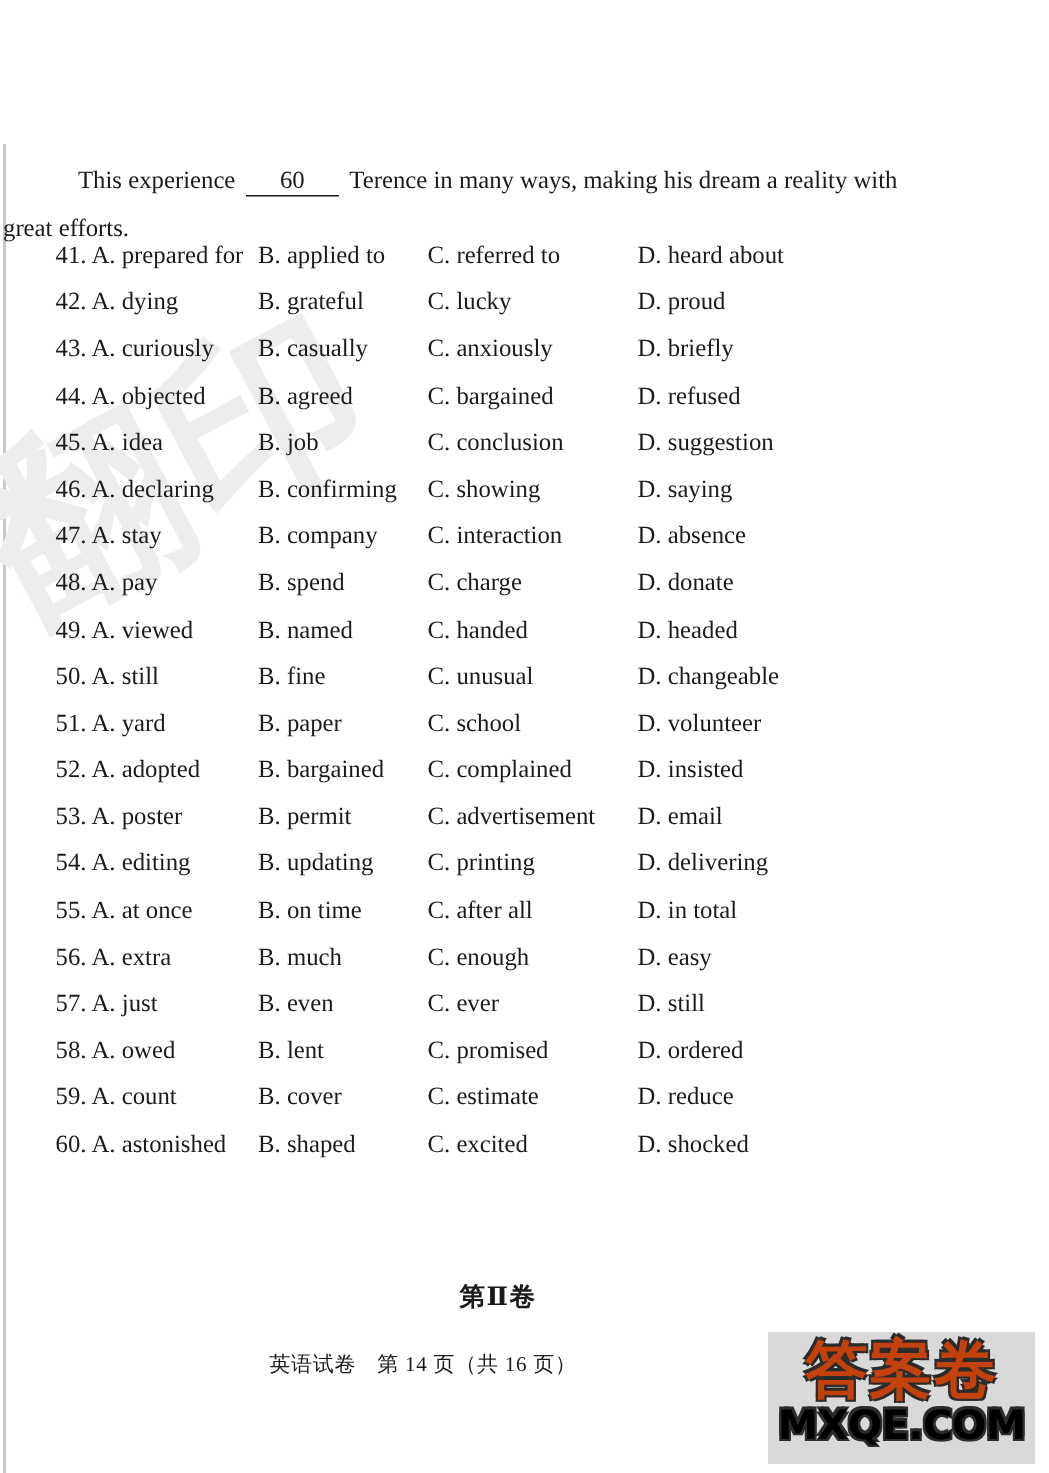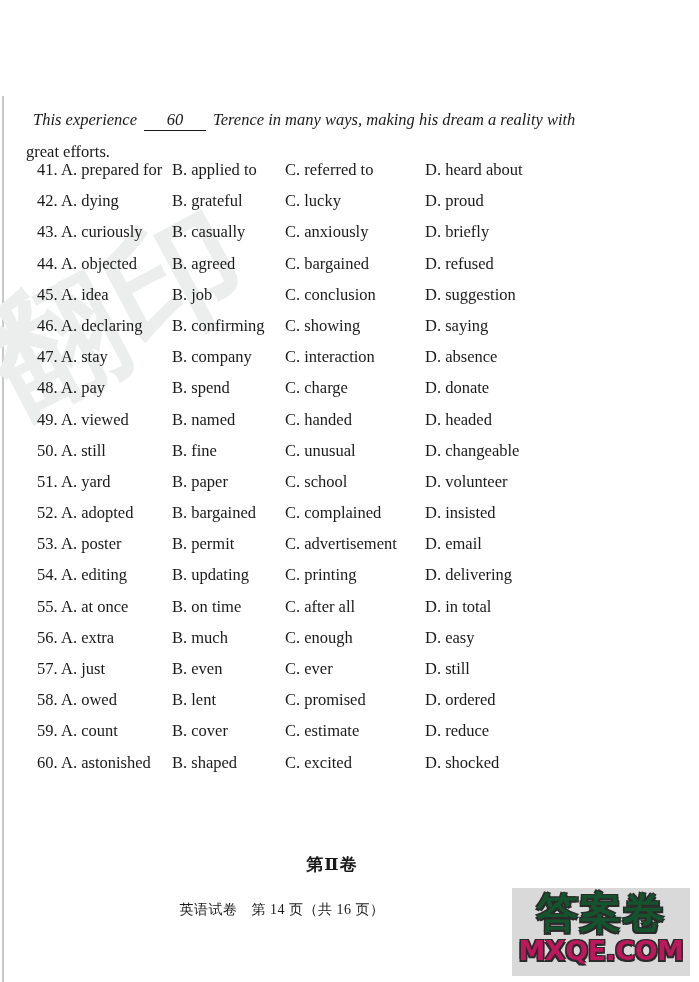--- a/index.html
+++ b/index.html
@@ -53,25 +53,24 @@
     left: 0;
     top: 104px;
     width: 699px;
     font-size: 16.5px;
     line-height: 32px;
   }
   #passage .pline {
     white-space: nowrap;
   }
   #passage .pline.first {
-    padding-left: 33px;
-    font-style: italic;
+    padding-left: 52px;
   }
   #passage .pline.cont {
-    padding-left: 26px;
+    padding-left: 2px;
   }
   .blank-num {
     display: inline-block;
     min-width: 62px;
     text-align: center;
     border-bottom: 1.4px solid #1a1a1a;
     margin: 0 7px;
     line-height: 20px;
     vertical-align: baseline;
   }
@@ -138,35 +137,35 @@
     text-align: center;
     overflow: hidden;
   }
   #site-logo .logo-cn {
     display: block;
     margin-top: 2px;
     font-family: "DejaVu Sans", sans-serif;
     font-size: 42px;
     font-weight: 700;
     line-height: 46px;
-    color: #14532d;
+    color: #c2410c;
     letter-spacing: 1px;
     text-shadow:
       -1.5px -1.5px 0 #2b2b2b,
        1.5px -1.5px 0 #2b2b2b,
       -1.5px  1.5px 0 #2b2b2b,
        1.5px  1.5px 0 #2b2b2b;
   }
   #site-logo .logo-en {
     display: block;
     font-family: "DejaVu Sans", sans-serif;
     font-size: 27px;
     font-weight: 700;
     line-height: 30px;
-    color: #be185d;
+    color: #000000;
     letter-spacing: -0.5px;
     text-shadow:
       -1.5px -1.5px 0 #2b2b2b,
        1.5px -1.5px 0 #2b2b2b,
       -1.5px  1.5px 0 #2b2b2b,
        1.5px  1.5px 0 #2b2b2b;
   }
 </style>
 </head>
 <body>

